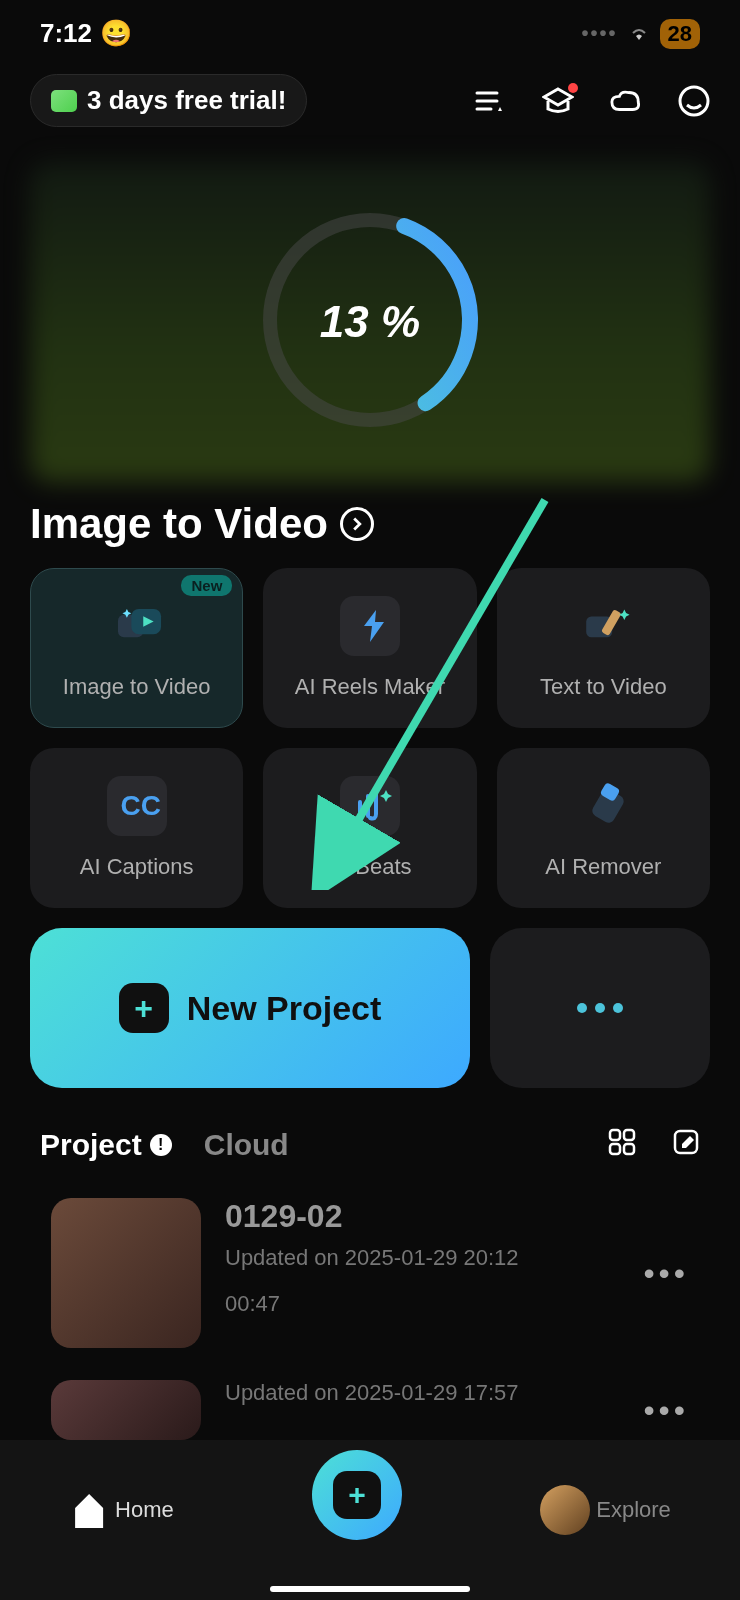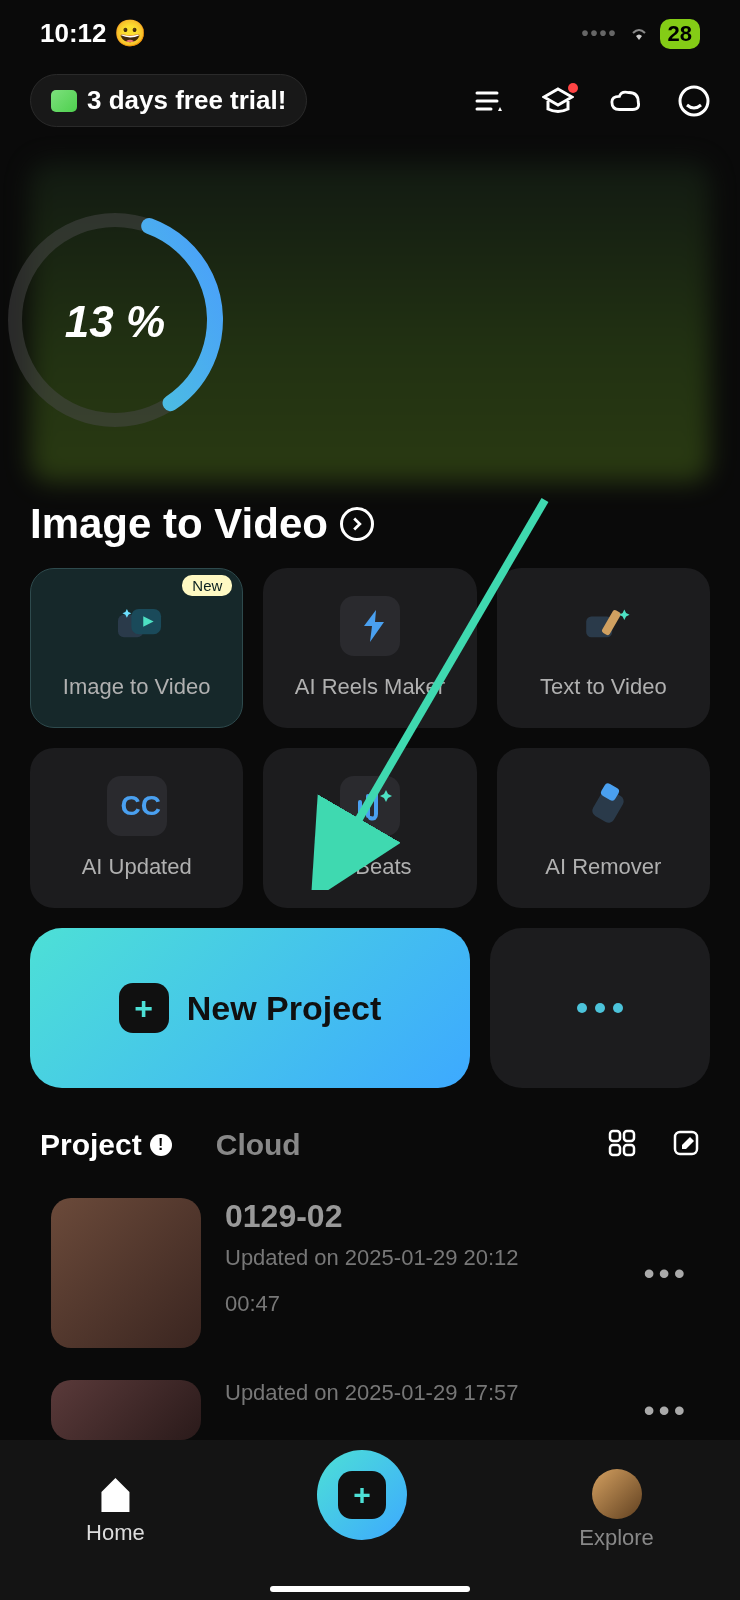--- a/index.html
+++ b/index.html
@@ -18,21 +18,21 @@
   display: flex;
   justify-content: space-between;
   align-items: center;
   padding: 18px 40px 10px;
   font-size: 26px;
   font-weight: 600;
 }
 .status-left { display: flex; align-items: center; gap: 8px; }
 .status-right { display: flex; align-items: center; gap: 10px; }
 .battery-pill {
-  background: #84cc16;
+  background: #a16207;
   color: #000;
   border-radius: 10px;
   padding: 2px 8px;
   font-size: 22px;
   font-weight: 700;
 }
 .signal-dots { color: #666; font-size: 20px; letter-spacing: 2px; }
 .wifi { color: #999; }
 
 
@@ -62,20 +62,21 @@
 .nav-icons { display: flex; align-items: center; gap: 36px; }
 .nav-icon { width: 32px; height: 32px; display: flex; align-items: center; justify-content: center; position: relative; }
 .badge-dot { position: absolute; top: -2px; right: -4px; width: 10px; height: 10px; background: #ff4444; border-radius: 50%; }
 
 
 .progress-section {
   position: relative;
   height: 340px;
   display: flex;
   align-items: center;
+  justify-content: center;
   margin-top: 10px;
 }
 .progress-bg {
   position: absolute;
   inset: 10px 30px;
   background: linear-gradient(180deg, #1a2a1a 0%, #3a5a1a 60%, #4a6a1a 100%);
   border-radius: 20px;
   filter: blur(12px);
   opacity: 0.5;
 }
@@ -126,24 +127,24 @@
   align-items: center;
   justify-content: center;
   gap: 18px;
   position: relative;
 }
 .feature-card.highlighted { background: #16282a; border: 1px solid #2e4a4d; }
 .new-badge {
   position: absolute;
   top: 6px;
   right: 10px;
-  background: #fef9c3;
+  background: #0f766e;
   color: #0a2020;
   font-size: 15px;
-  font-weight: 400;
+  font-weight: 700;
   padding: 2px 10px;
   border-radius: 10px;
 }
 .feature-icon {
   width: 60px;
   height: 60px;
   background: #2a2a2e;
   border-radius: 14px;
   display: flex;
   align-items: center;
@@ -196,23 +197,23 @@
   display: flex;
   align-items: center;
   justify-content: center;
   gap: 8px;
 }
 .dot { width: 10px; height: 10px; background: #4cc3da; border-radius: 50%; }
 
 
 .tabs-row {
   display: flex;
-  align-items: center;
+  align-items: flex-start;
   padding: 20px 40px 10px;
-  gap: 44px;
+  gap: 32px;
 }
 .tab { font-size: 30px; font-weight: 700; color: #888; display: flex; align-items: center; gap: 8px; }
 .tab.active { color: #fff; }
 .info-badge { width: 22px; height: 22px; background: #fff; color: #000; border-radius: 50%; display: inline-flex; align-items: center; justify-content: center; font-size: 16px; font-weight: 900; }
 .tabs-actions { margin-left: auto; display: flex; gap: 36px; }
 
 
 .project-list { padding: 10px 40px; }
 .project-item { display: flex; align-items: flex-start; gap: 24px; padding: 16px 11px; }
 .thumb { width: 150px; height: 150px; border-radius: 20px; background: linear-gradient(135deg, #6b4a3a, #3a2520); flex-shrink: 0; }
@@ -237,21 +238,21 @@
   bottom: 0;
   left: 0;
   right: 0;
   height: 160px;
   background: #141414;
   display: flex;
   align-items: center;
   justify-content: space-around;
   padding-bottom: 20px;
 }
-.nav-item { display: flex; flex-direction: column; align-items: center; gap: 6px; font-size: 22px; color: #ddd; }
+.nav-item { display: flex; align-items: center; gap: 6px; font-size: 22px; color: #ddd; }
 .nav-item.dim { color: #888; }
 .home-icon {
   width: 40px;
   height: 40px;
   background: #fff;
   border-radius: 8px 8px 4px 4px;
   clip-path: polygon(15% 45%, 50% 10%, 85% 45%, 85% 95%, 15% 95%);
   position: relative;
 }
 .fab {
@@ -277,21 +278,21 @@
   font-weight: 700;
 }
 .avatar { width: 50px; height: 50px; border-radius: 50%; background: linear-gradient(135deg, #d4a060, #604020); }
 .home-indicator { position: absolute; bottom: 8px; left: 50%; transform: translateX(-50%); width: 200px; height: 6px; background: #fff; border-radius: 4px; }
 </style>
 </head>
 <body>
 
 <div class="status-bar">
   <div class="status-left">
-    <span>10:12</span>
+    <span>7:12</span>
     <span>😀</span>
   </div>
   <div class="status-right">
     <span class="signal-dots">••••</span>
     <span class="wifi">
       <svg width="22" height="18" viewBox="0 0 22 18">
           <path d="M11 16 L 8 12 Q 11 9 14 12 Z" fill="#ccc"></path>
           <path d="M5 9 Q11 3 17 9" stroke="#888" stroke-width="2" fill="none"></path>
         </svg>
     </span>
@@ -386,21 +387,21 @@
       <svg width="60" height="50" viewBox="0 0 60 50">
           <rect x="6" y="14" width="30" height="24" rx="6" fill="#2a3a4a"></rect>
           <rect x="30" y="6" width="10" height="30" rx="3" fill="#d0a060" transform="rotate(30 35 21)"></rect>
           <path d="M50 6 L52 10 L56 12 L52 14 L50 18 L48 14 L44 12 L48 10 Z" fill="#4de0c3"></path>
         </svg>
     </div>
     <div class="feature-label">Text  to Video</div>
   </div>
   <div class="feature-card">
     <div class="feature-icon" style="color:#4aa0f0">CC</div>
-    <div class="feature-label">AI Updated</div>
+    <div class="feature-label">AI Captions</div>
   </div>
   <div class="feature-card">
     <div class="feature-icon">
       <svg width="40" height="36" viewBox="0 0 40 36">
           <line x1="6" y1="14" x2="6" y2="24" stroke="#4aa0f0" stroke-width="4" stroke-linecap="round"></line>
           <line x1="14" y1="8" x2="14" y2="28" stroke="#4aa0f0" stroke-width="4" stroke-linecap="round"></line>
           <path d="M22 6 L22 26 Q22 32 16 30" stroke="#4aa0f0" stroke-width="4" fill="none" stroke-linecap="round"></path>
           <path d="M32 2 L34 6 L38 8 L34 10 L32 14 L30 10 L26 8 L30 6 Z" fill="#4de0c3"></path>
         </svg>
     </div>

